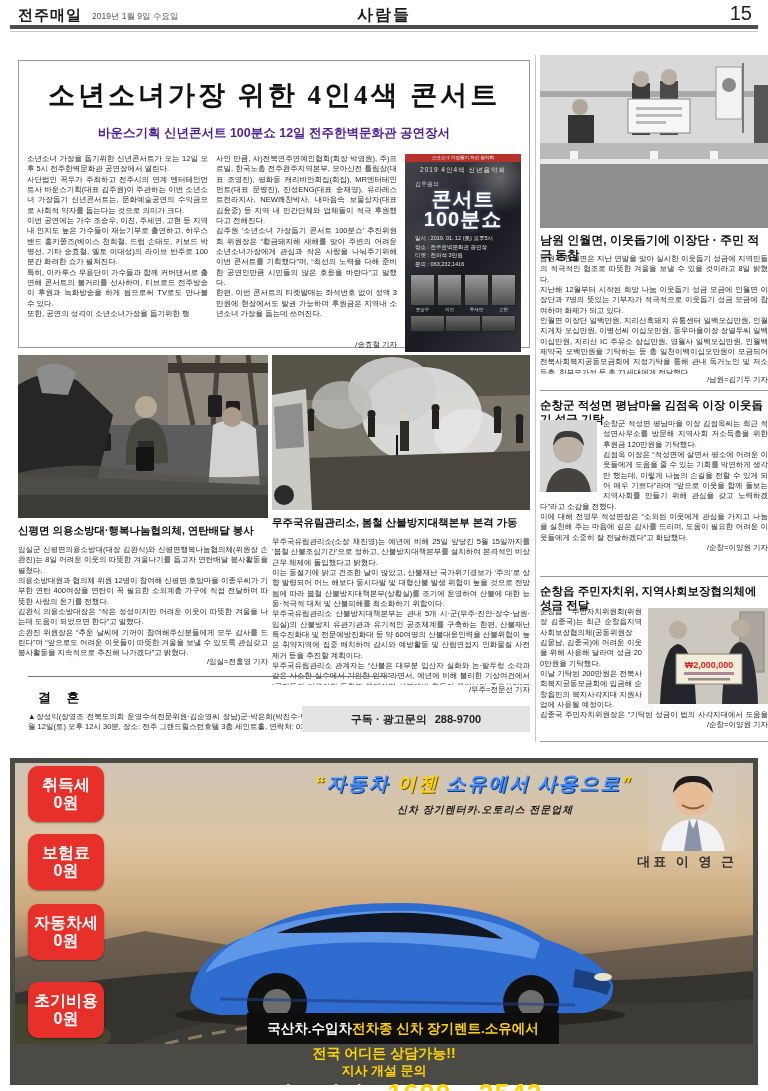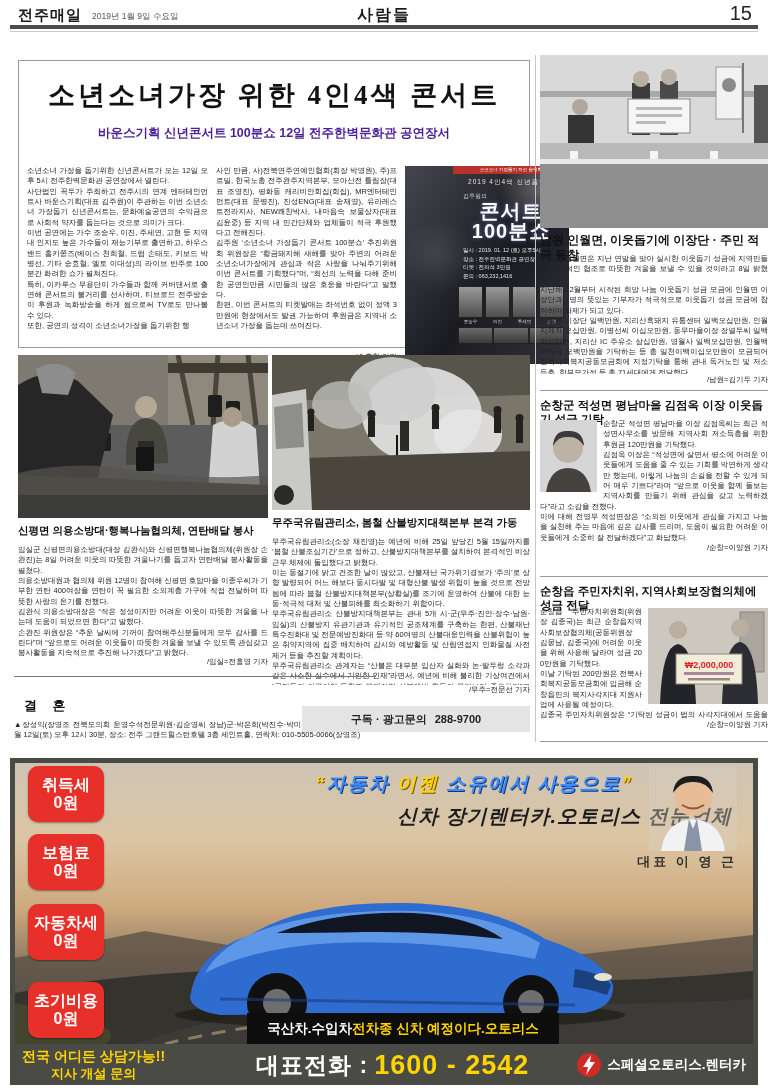--- a/index.html
+++ b/index.html
@@ -23,21 +23,21 @@
   .hl2{font-weight:bold;font-size:12px;color:#101010;line-height:1.25;}
   .hl3{font-weight:bold;font-size:11.5px;color:#101010;line-height:1.25;}
   .hr{border-top:1px solid #9a9a9a;}
   .vr{background:#c6c6c6;width:1px;}
   
   .poster{width:116px;height:198px;position:relative;overflow:hidden;
     background:
       radial-gradient(circle at 82% 12%, rgba(255,255,255,.30), transparent 18%),
       radial-gradient(circle at 20% 45%, rgba(255,255,255,.10), transparent 22%),
       linear-gradient(125deg,#46464f 0%,#1a1a21 55%,#34343d 100%);
-    color:#fff;padding-left:48px;}
+    color:#fff;}
   .p-strip{background:#b6322a;color:#fff;font-size:4.5px;text-align:center;line-height:8px;height:8px;}
   .p-banner{font-size:6.5px;text-align:center;margin-top:4px;letter-spacing:1px;color:#e8e2d2;}
   .p-artist{font-size:6px;color:#cfcfe0;margin:5px 0 0 10px;}
   .p-title{font-size:20px;font-weight:bold;text-align:center;line-height:1.0;letter-spacing:1px;
            text-shadow:0 0 4px rgba(140,160,255,.5);}
   .p-info{font-size:5.5px;line-height:1.55;color:#e6e6e6;margin:5px 0 0 10px;}
   .p-thumbs{display:flex;justify-content:space-between;padding:0 5px;margin-top:6px;}
   .p-th{width:25px;}
   .p-th .ph{height:30px;background:linear-gradient(#9a9a9a,#4e4e4e);border:1px solid #222;}
   .p-th .nm{font-size:4.5px;text-align:center;color:#ddd;margin-top:1px;}
@@ -55,31 +55,31 @@
   .ad-sky{position:absolute;left:5px;top:5px;width:738px;height:281px;overflow:hidden;
     background:linear-gradient(#cfc4b4 0%,#dcc5a2 28%,#cda97d 52%,#a08769 66%,#6f6156 78%,#3e3a34 90%,#2c2a26 100%);}
   .badge{position:absolute;left:18px;width:76px;height:56px;background:#e8302a;border-radius:10px;
          color:#fff;font-weight:bold;display:flex;flex-direction:column;align-items:center;justify-content:center;
          box-shadow:0 1px 2px rgba(0,0,0,.4);}
   .badge .b1{font-size:16px;line-height:1.1;}
   .badge .b2{font-size:16px;line-height:1.1;}
   .slogan{font-weight:bold;font-size:19px;letter-spacing:2px;font-style:italic;white-space:nowrap;}
   .sl-y{color:#ffd400;text-shadow:1px 1px 0 #7a5a00;}
   .sl-b{color:#3f8cff;text-shadow:1px 1px 0 #123a7a;}
-  .ad-sub1{font-weight:bold;font-size:20px;color:#1c1c1c;font-style:italic;letter-spacing:1px;white-space:nowrap;}
+  .ad-sub1{font-weight:bold;font-size:10px;color:#1c1c1c;font-style:italic;letter-spacing:1px;white-space:nowrap;}
   .ad-sub2{font-weight:bold;font-size:13.5px;font-style:italic;letter-spacing:1px;white-space:nowrap;}
   .ad-sub2 .q{color:#ffd400;}
   .ad-sub2 .r{color:#e63226;}
   .ceo-label{font-weight:bold;font-size:13px;color:#33302c;letter-spacing:3px;}
   .blackbar{position:absolute;background:#0d0d0d;display:flex;align-items:center;justify-content:center;
             font-weight:bold;font-size:13.5px;white-space:nowrap;}
   .blackbar .w{color:#fff;}
   .blackbar .y{color:#ffd400;}
   .ad-bottom{position:absolute;left:0;bottom:0;width:748px;height:40px;display:flex;align-items:center;
-             justify-content:space-between;padding:0 12px;box-sizing:border-box;}
+             justify-content:space-between;padding:0 12px;box-sizing:border-box;flex-direction:column;}
   .ad-left{color:#ffd400;font-weight:bold;text-align:center;line-height:1.25;}
   .ad-left .l1{font-size:14px;}
   .ad-left .l2{font-size:13px;}
   .ad-phone{display:flex;align-items:flex-start;white-space:nowrap;margin-left:44px;}
   .ad-phone .lbl{color:#fff;font-weight:bold;font-size:23px;letter-spacing:1px;}
   .ad-phone .num{color:#ffd400;font-weight:bold;font-size:27px;letter-spacing:1px;margin-left:6px;}
   .ad-brand{display:flex;align-items:center;gap:5px;color:#fff;font-weight:bold;font-size:13.5px;white-space:nowrap;}
 </style>
 </head>
 <body>
@@ -89,21 +89,21 @@
   <div class="abs masthead" style="left:18px;top:6px;">전주매일</div>
   <div class="abs hdate" style="left:92px;top:11px;">2019년 1월 9일 수요일</div>
   <div class="abs hsection" style="left:0;top:5px;width:768px;text-align:center;">사람들</div>
   <div class="abs hpage" style="right:16px;top:2px;">15</div>
   <div class="abs hrule" style="left:10px;top:25px;width:748px;"></div>
   <div class="abs hrule2" style="left:10px;top:31px;width:748px;"></div>
 
   <div class="abs leadbox" style="left:18px;top:60px;width:512px;height:288px;box-sizing:border-box;padding:8px;">
     <div class="lead-hl" style="margin-top:8px;">소년소녀가장 위한 4인4색 콘서트</div>
     <div class="lead-sub" style="margin-top:12px;">바운스기획 신년콘서트 100분쇼 12일 전주한벽문화관 공연장서</div>
-    <div style="display:flex;gap:8px;margin-top:24px;">
+    <div style="display:flex;gap:8px;margin-top:12px;">
       <div class="bt" style="width:182px;height:196px;overflow:hidden;">소년소녀 가장을 돕기위한 신년콘서트가 오는 12일 오후 5시 전주한벽문화관 공연장에서 열린다.
 사단법인 꼭두가 주최하고 전주시의 연계 엔터테인먼트사 바운스기획(대표 김주원)이 주관하는 이번 소년소녀 가장돕기 신년콘서트는, 문화예술공연의 수익금으로 사회적 약자를 돕는다는 것으로 의미가 크다.
 이번 공연에는 가수 조승우, 이진, 주세연, 고현 등 지역내 인지도 높은 가수들이 재능기부로 출연하고, 하우스밴드 홍키쫑즈(베이스 천희철, 드럼 손태도, 키보드 박병선, 기타 송효철, 엘토 이대성)의 라이브 반주로 100분간 화려한 쇼가 펼쳐진다.
 특히, 이카루스 무용단이 가수들과 함께 커버댄서로 출연해 콘서트의 볼거리를 선사하며, 티브로드 전주방송이 후원과 녹화방송을 하게 됨으로써 TV로도 만나볼 수 있다.
 또한, 공연의 성격이 소년소녀가장을 돕기위한 행</div>
       <div style="width:182px;display:flex;flex-direction:column;">
         <div class="bt" style="height:186px;overflow:hidden;">사인 만큼, 사)전북연주연예인협회(회장 박영원), 주)프르밀, 한국노총 전주완주지역본부, 모아산전 틀림장(대표 조영진), 평화동 캐리비안회집(회집), MR엔터테인먼트(대표 문병진), 진성ENG(대표 송재영), 유라레스트전라지사, NEW쾌찬박사, 내마음속 보물상자(대표 김윤중) 등 지역 내 민간단체와 업체들이 적극 후원했다고 전해진다.
 김주원 ‘소년소녀 가장돕기 콘서트 100분쇼’ 추진위원회 위원장은 “황금돼지해 새해를 맞아 주변의 어려운 소년소녀가장에게 관심과 작은 사랑을 나눠주기위해 이번 콘서트를 기획했다”며, “최선의 노력을 다해 준비한 공연인만큼 시민들의 많은 호응을 바란다”고 말했다.
 한편, 이번 콘서트의 티켓발매는 좌석번호 없이 정액 3만원에 현장에서도 발권 가능하며 후원금은 지역내 소년소녀 가장을 돕는데 쓰여진다.</div>
         <div class="byline">/송효철 기자</div>
@@ -288,21 +288,21 @@
       <circle cx="12" cy="140" r="10" fill="#2a2a2a"></circle>
     </svg>
   </div>
   <div class="abs cap" style="left:272px;top:516px;width:258px;">무주국유림관리소, 봄철 산불방지대책본부 본격 가동</div>
   <div class="abs bt" style="left:272px;top:537px;width:258px;height:148px;overflow:hidden;">무주국유림관리소(소장 채진영)는 예년에 비해 25일 앞당긴 5월 15일까지를 ‘봄철 산불조심기간’으로 정하고, 산불방지대책본부를 설치하여 본격적인 비상근무 체제에 돌입했다고 밝혔다.
 이는 동절기에 맑고 건조한 날이 많았고, 산불재난 국가위기경보가 ‘주의’로 상향 발령되어 어느 해보다 동시다발 및 대형산불 발생 위험이 높을 것으로 전망됨에 따라 봄철 산불방지대책본부(상황실)를 조기에 운영하여 산불에 대한 능동·적극적 대처 및 산불피해를 최소화하기 위함이다.
 무주국유림관리소 산불방지대책본부는 관내 5개 시·군(무주·진안·장수·남원·임실)의 산불방지 유관기관과 유기적인 공조체계를 구축하는 한편, 산불재난특수진화대 및 전문예방진화대 등 약 60여명의 산불대응인력을 산불위험이 높은 취약지역에 집중 배치하여 감시와 예방활동 및 산림연접지 인화물질 사전제거 등을 추진할 계획이다.
 무주국유림관리소 관계자는 “산불은 대부분 입산자 실화와 논·밭두렁 소각과 같은 사소한 실수에서 기인한 인재”라면서, 예년에 비해 불리한 기상여건에서 “국민들의 적극적인 동참과 체계적인 산불예방 활동이 무엇보다 중요하다”고 말했다.</div>
   <div class="abs byline" style="left:272px;top:685px;width:258px;">/무주=전문선 기자</div>
 
-  <div class="abs wedbox" style="left:14px;top:676px;width:362px;height:70px;padding-top:20px;">
+  <div class="abs wedbox" style="left:28px;top:676px;width:362px;height:70px;padding-top:12px;">
     <div class="wed-title" style="margin-left:10px;">결 혼</div>
     <div class="bt" style="margin-top:5px;">▲장성익(장영조 전북도의회 운영수석전문위원·김순영씨 장남)군·박은희(박진수·박미원씨 장녀)양= 일시: 1월 12일(토) 오후 12시 30분, 장소: 전주 그랜드힐스턴호텔 3층 세인트홀, 연락처: 010-5505-0066(장영조)</div>
   </div>
 
   <div class="abs substrip" style="left:302px;top:706px;width:228px;height:26px;">
     <span>구독 · 광고문의</span>
     <span>288-9700</span>
   </div>
 
   <div class="abs ad" style="left:10px;top:758px;width:748px;height:327px;">
@@ -339,21 +339,21 @@
         <circle cx="44" cy="30" r="19" fill="#e6bd97"></circle>
         <path d="M24,26 Q26,8 44,9 Q62,8 64,26 Q56,14 44,15 Q32,14 24,26 Z" fill="#1d1d1d"></path>
         <path d="M33,38 Q44,45 55,38" stroke="#8a5a3a" stroke-width="2" fill="none"></path>
         <path d="M12,84 Q16,54 44,52 Q72,54 76,84 Z" fill="#f2f2f4"></path>
         <path d="M40,52 L44,62 L48,52 L53,84 L35,84 Z" fill="#8a93a8"></path>
       </svg>
       <div class="abs ceo-label" style="right:16px;top:90px;">대표 이 영 근</div>
 
       <div class="blackbar" style="left:232px;top:250px;width:312px;height:31px;">
         <span class="w">국산차.수입차</span>
-          <span class="y"> 전차종 신차 예정이다.오토리스</span>
+          <span class="y"> 전차종 신차 장기렌트.소유에서</span>
       </div>
     </div>
 
     <div class="badge" style="top:8px;">
       <div class="b1">취득세</div>
       <div class="b2">0원</div>
     </div>
     <div class="badge" style="top:76px;">
       <div class="b1">보험료</div>
       <div class="b2">0원</div>

